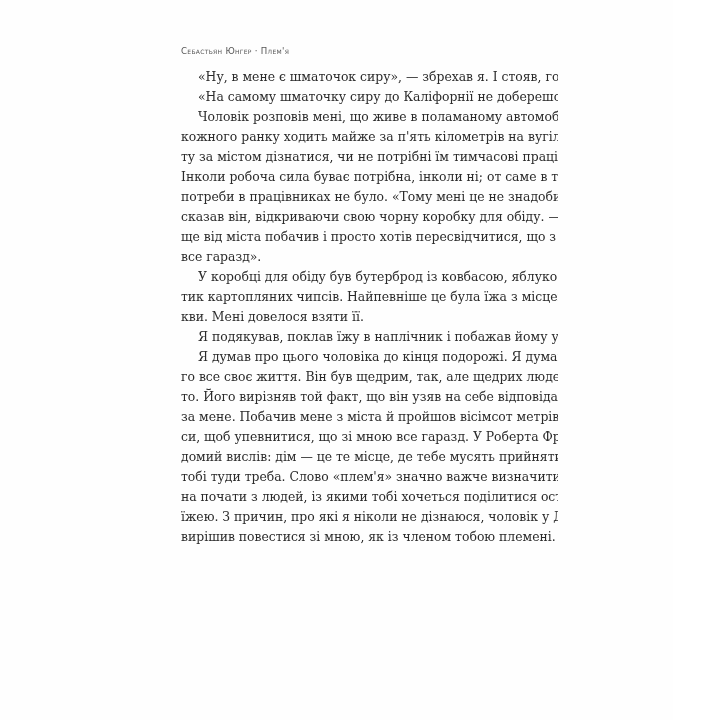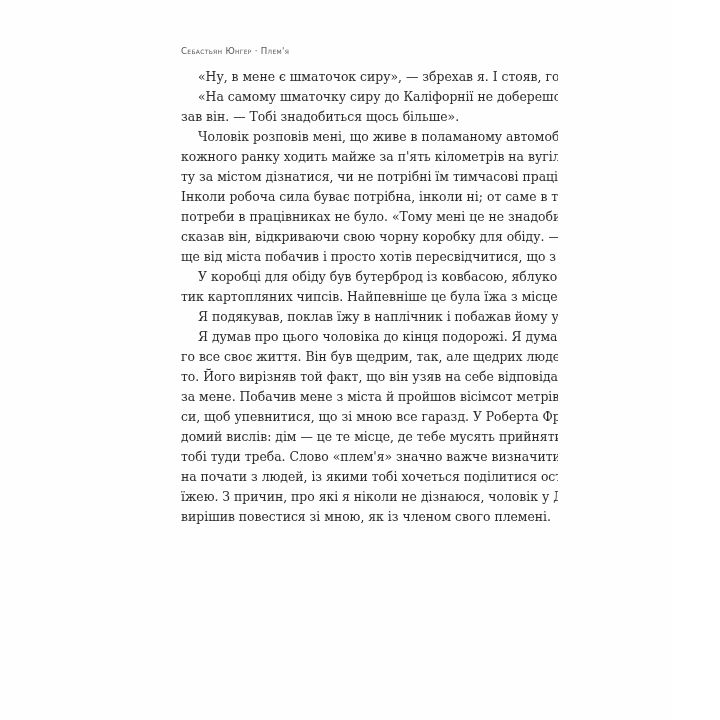--- a/index.html
+++ b/index.html
@@ -24,44 +24,45 @@
 <body>
 
 <div class="page">
   <div class="running-head">Себастьян Юнгер · Плем'я</div>
   <div class="body-text" id="body">
       <div>
         <span class="line indent">«Ну, в мене є шматочок сиру», — збрехав я. І стояв, готовий</span>
       </div>
       <div>
         <span class="line indent">«На самому шматочку сиру до Каліфорнії не доберешся, — ска-</span>
-        <span class="line last">зав він. — Тобі знадобиться щось більше».</span>
       </div>
       <div>
         <span class="line indent">Чоловік розповів мені, що живе в поламаному автомобілі й що</span>
         <span class="line">кожного ранку ходить майже за п'ять кілометрів на вугільну шах-</span>
         <span class="line">ту за містом дізнатися, чи не потрібні їм тимчасові працівники.</span>
         <span class="line">Інколи робоча сила буває потрібна, інколи ні; от саме в той день</span>
         <span class="line">потреби в працівниках не було. «Тому мені це не знадобиться, —</span>
         <span class="line">сказав він, відкриваючи свою чорну коробку для обіду. — Я тебе</span>
         <span class="line">ще від міста побачив і просто хотів пересвідчитися, що з тобою</span>
+        <span class="line last">все гаразд».</span>
       </div>
       <div>
         <span class="line indent">У коробці для обіду був бутерброд із ковбасою, яблуко та паке-</span>
         <span class="line">тик картопляних чипсів. Найпевніше це була їжа з місцевої цер-</span>
+        <span class="line last">кви. Мені довелося взяти її.</span>
       </div>
       <div>
         <span class="line indent">Я подякував, поклав їжу в наплічник і побажав йому удачі. Він</span>
       </div>
       <div>
         <span class="line indent">Я думав про цього чоловіка до кінця подорожі. Я думав про ньо-</span>
         <span class="line">го все своє життя. Він був щедрим, так, але щедрих людей бага-</span>
         <span class="line">то. Його вирізняв той факт, що він узяв на себе відповідальність</span>
         <span class="line">за мене. Побачив мене з міста й пройшов вісімсот метрів до тра-</span>
         <span class="line">си, щоб упевнитися, що зі мною все гаразд. У Роберта Фроста є ві-</span>
         <span class="line">домий вислів: дім — це те місце, де тебе мусять прийняти, коли</span>
         <span class="line">тобі туди треба. Слово «плем'я» значно важче визначити, але мож-</span>
         <span class="line">на почати з людей, із якими тобі хочеться поділитися останньою</span>
         <span class="line">їжею. З причин, про які я ніколи не дізнаюся, чоловік у Джиллетті</span>
-        <span class="line last">вирішив повестися зі мною, як із членом свого племені.</span>
+        <span class="line last">вирішив повестися зі мною, як із членом тобою племені.</span>
       </div>
     </div>
 </div>
 
 </body></html>

